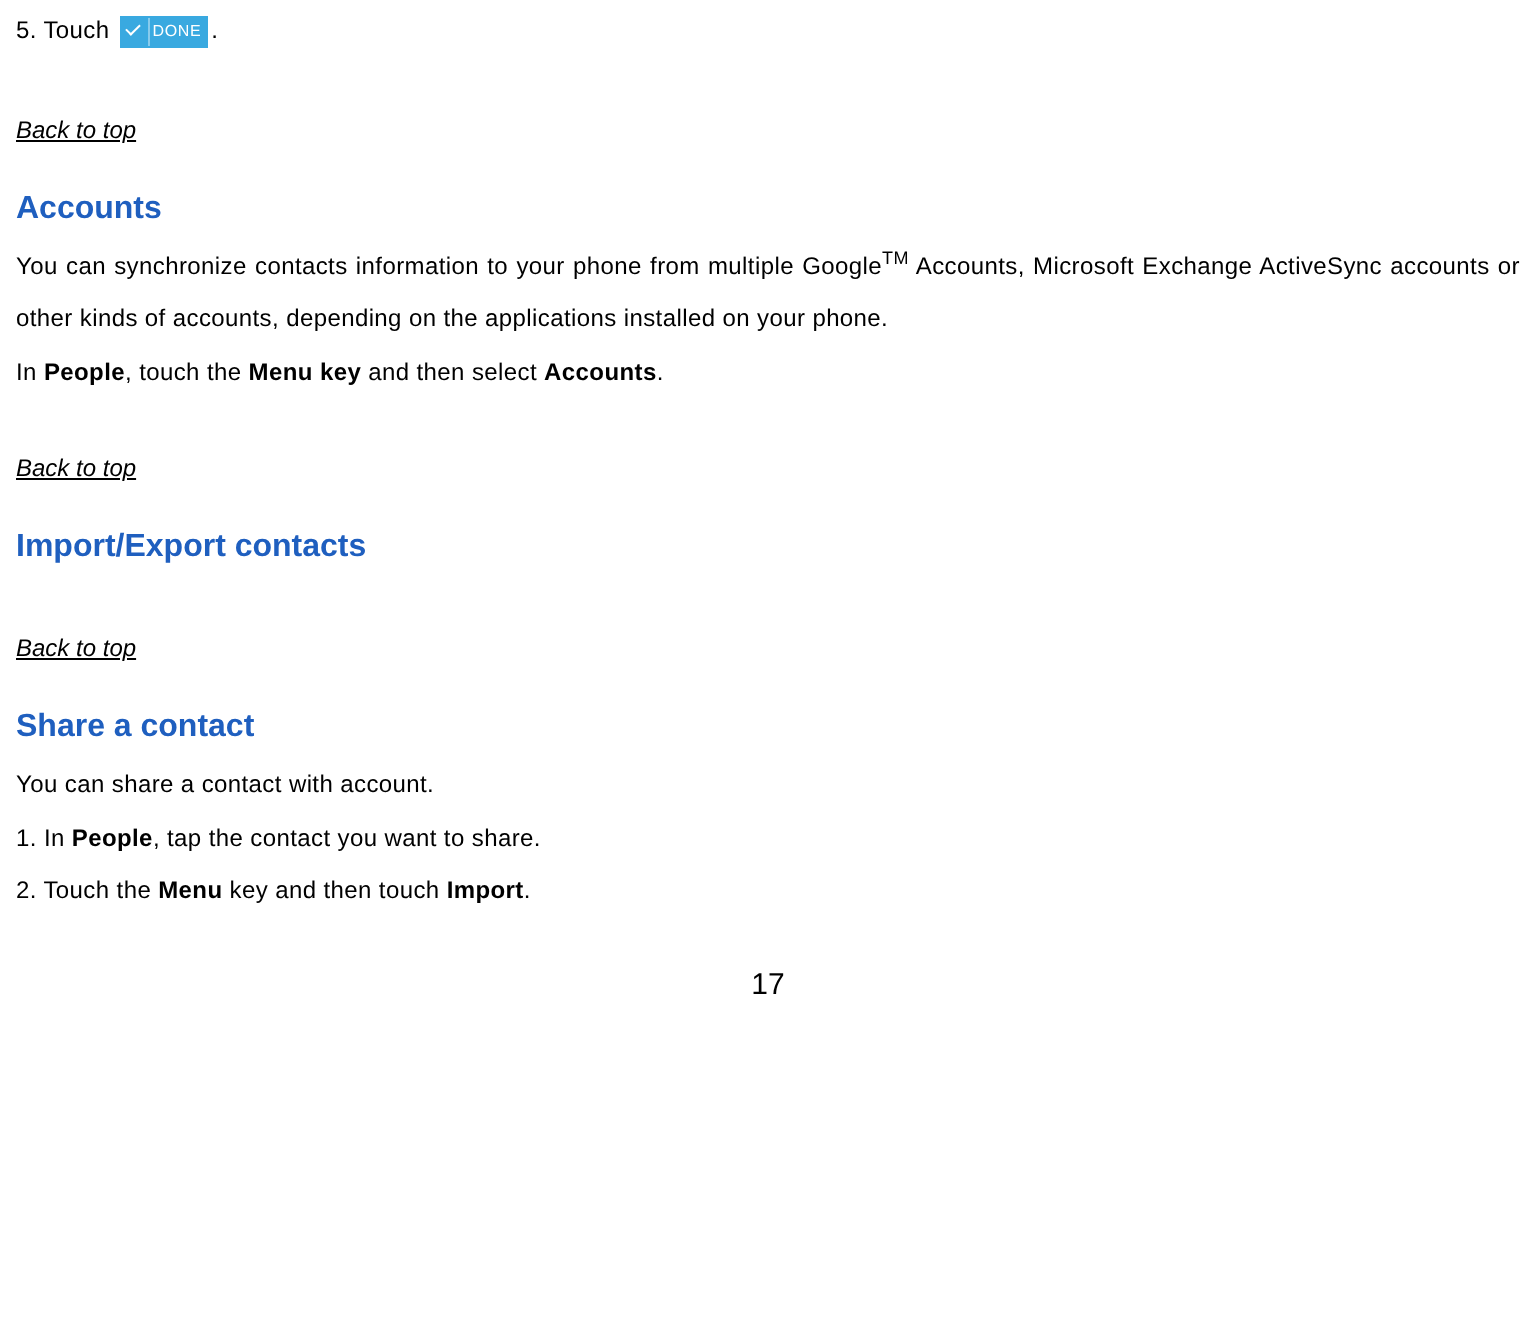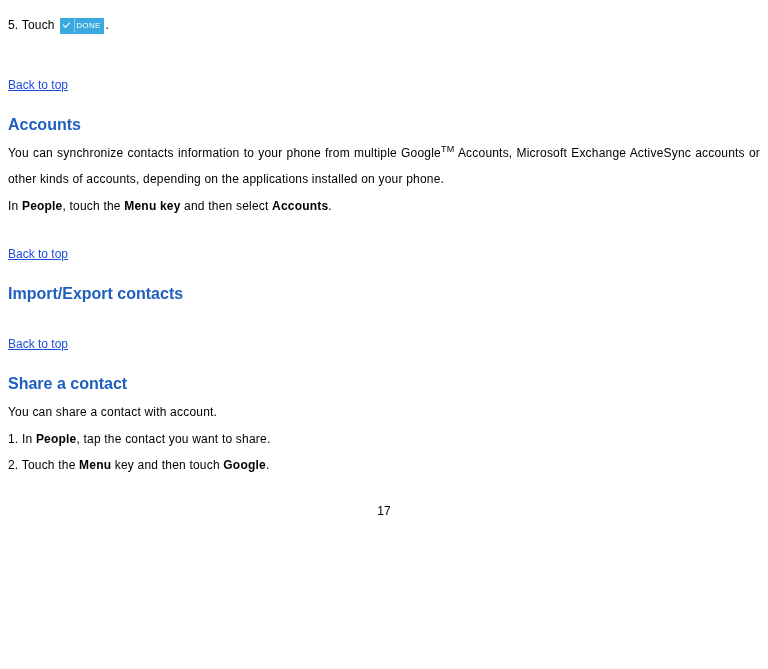--- a/index.html
+++ b/index.html
@@ -19,44 +19,45 @@
   .line {
     margin: 0;
     line-height: 2.2;
     letter-spacing: 0.2px;
   }
   .justify {
     text-align: justify;
     text-justify: inter-word;
   }
   .link {
-    color: #1d4ed8;
+    color: #000000;
     text-decoration: underline;
     cursor: pointer;
     display: inline-block;
     margin-top: 28px;
     margin-bottom: 18px;
     font-size: 12px;
+    font-style: italic;
   }
   .heading {
     color: #1f5fbf;
     font-weight: bold;
     font-size: 16px;
     margin: 6px 0 6px 0;
   }
   .bold { font-weight: bold; }
   sup { font-size: 9px; vertical-align: super; }
   .done-btn {
     display: inline-flex;
     align-items: center;
     vertical-align: middle;
     background: #39a9e0;
     height: 16px;
     padding: 0 3px 0 0;
-    margin: 16px 2px;
+    margin: 6px 2px;
     color: #fff;
     font-size: 8px;
     letter-spacing: 0.3px;
   }
   .done-btn .check {
     width: 14px;
     height: 14px;
     position: relative;
     margin-right: 1px;
     border-right: 1px solid rgba(255,255,255,0.4);
@@ -67,21 +68,21 @@
     left: 3px;
     top: 3px;
     width: 6px;
     height: 3px;
     border-left: 1.5px solid #fff;
     border-bottom: 1.5px solid #fff;
     transform: rotate(-45deg);
   }
   .page-num {
     text-align: center;
-    font-size: 12px;
+    font-size: 15px;
     margin-top: 26px;
   }
 </style>
 </head>
 <body>
 
 <div class="page">
 
 
   <p class="line">
@@ -113,18 +114,18 @@
 
   <div class="heading">Share a contact</div>
 
   <p class="line">You can share a contact with account.</p>
 
   <p class="line">
     <span>1. In </span><span class="bold">People</span><span>, tap the contact you want to share.</span>
   </p>
 
   <p class="line">
-    <span>2. Touch the </span><span class="bold">Menu</span><span> key and then touch </span><span class="bold">Google</span><span>.</span>
+    <span>2. Touch the </span><span class="bold">Menu</span><span> key and then touch </span><span class="bold">Import</span><span>.</span>
   </p>
 
   <div class="page-num">17</div>
 
 </div>
 
 </body></html>

